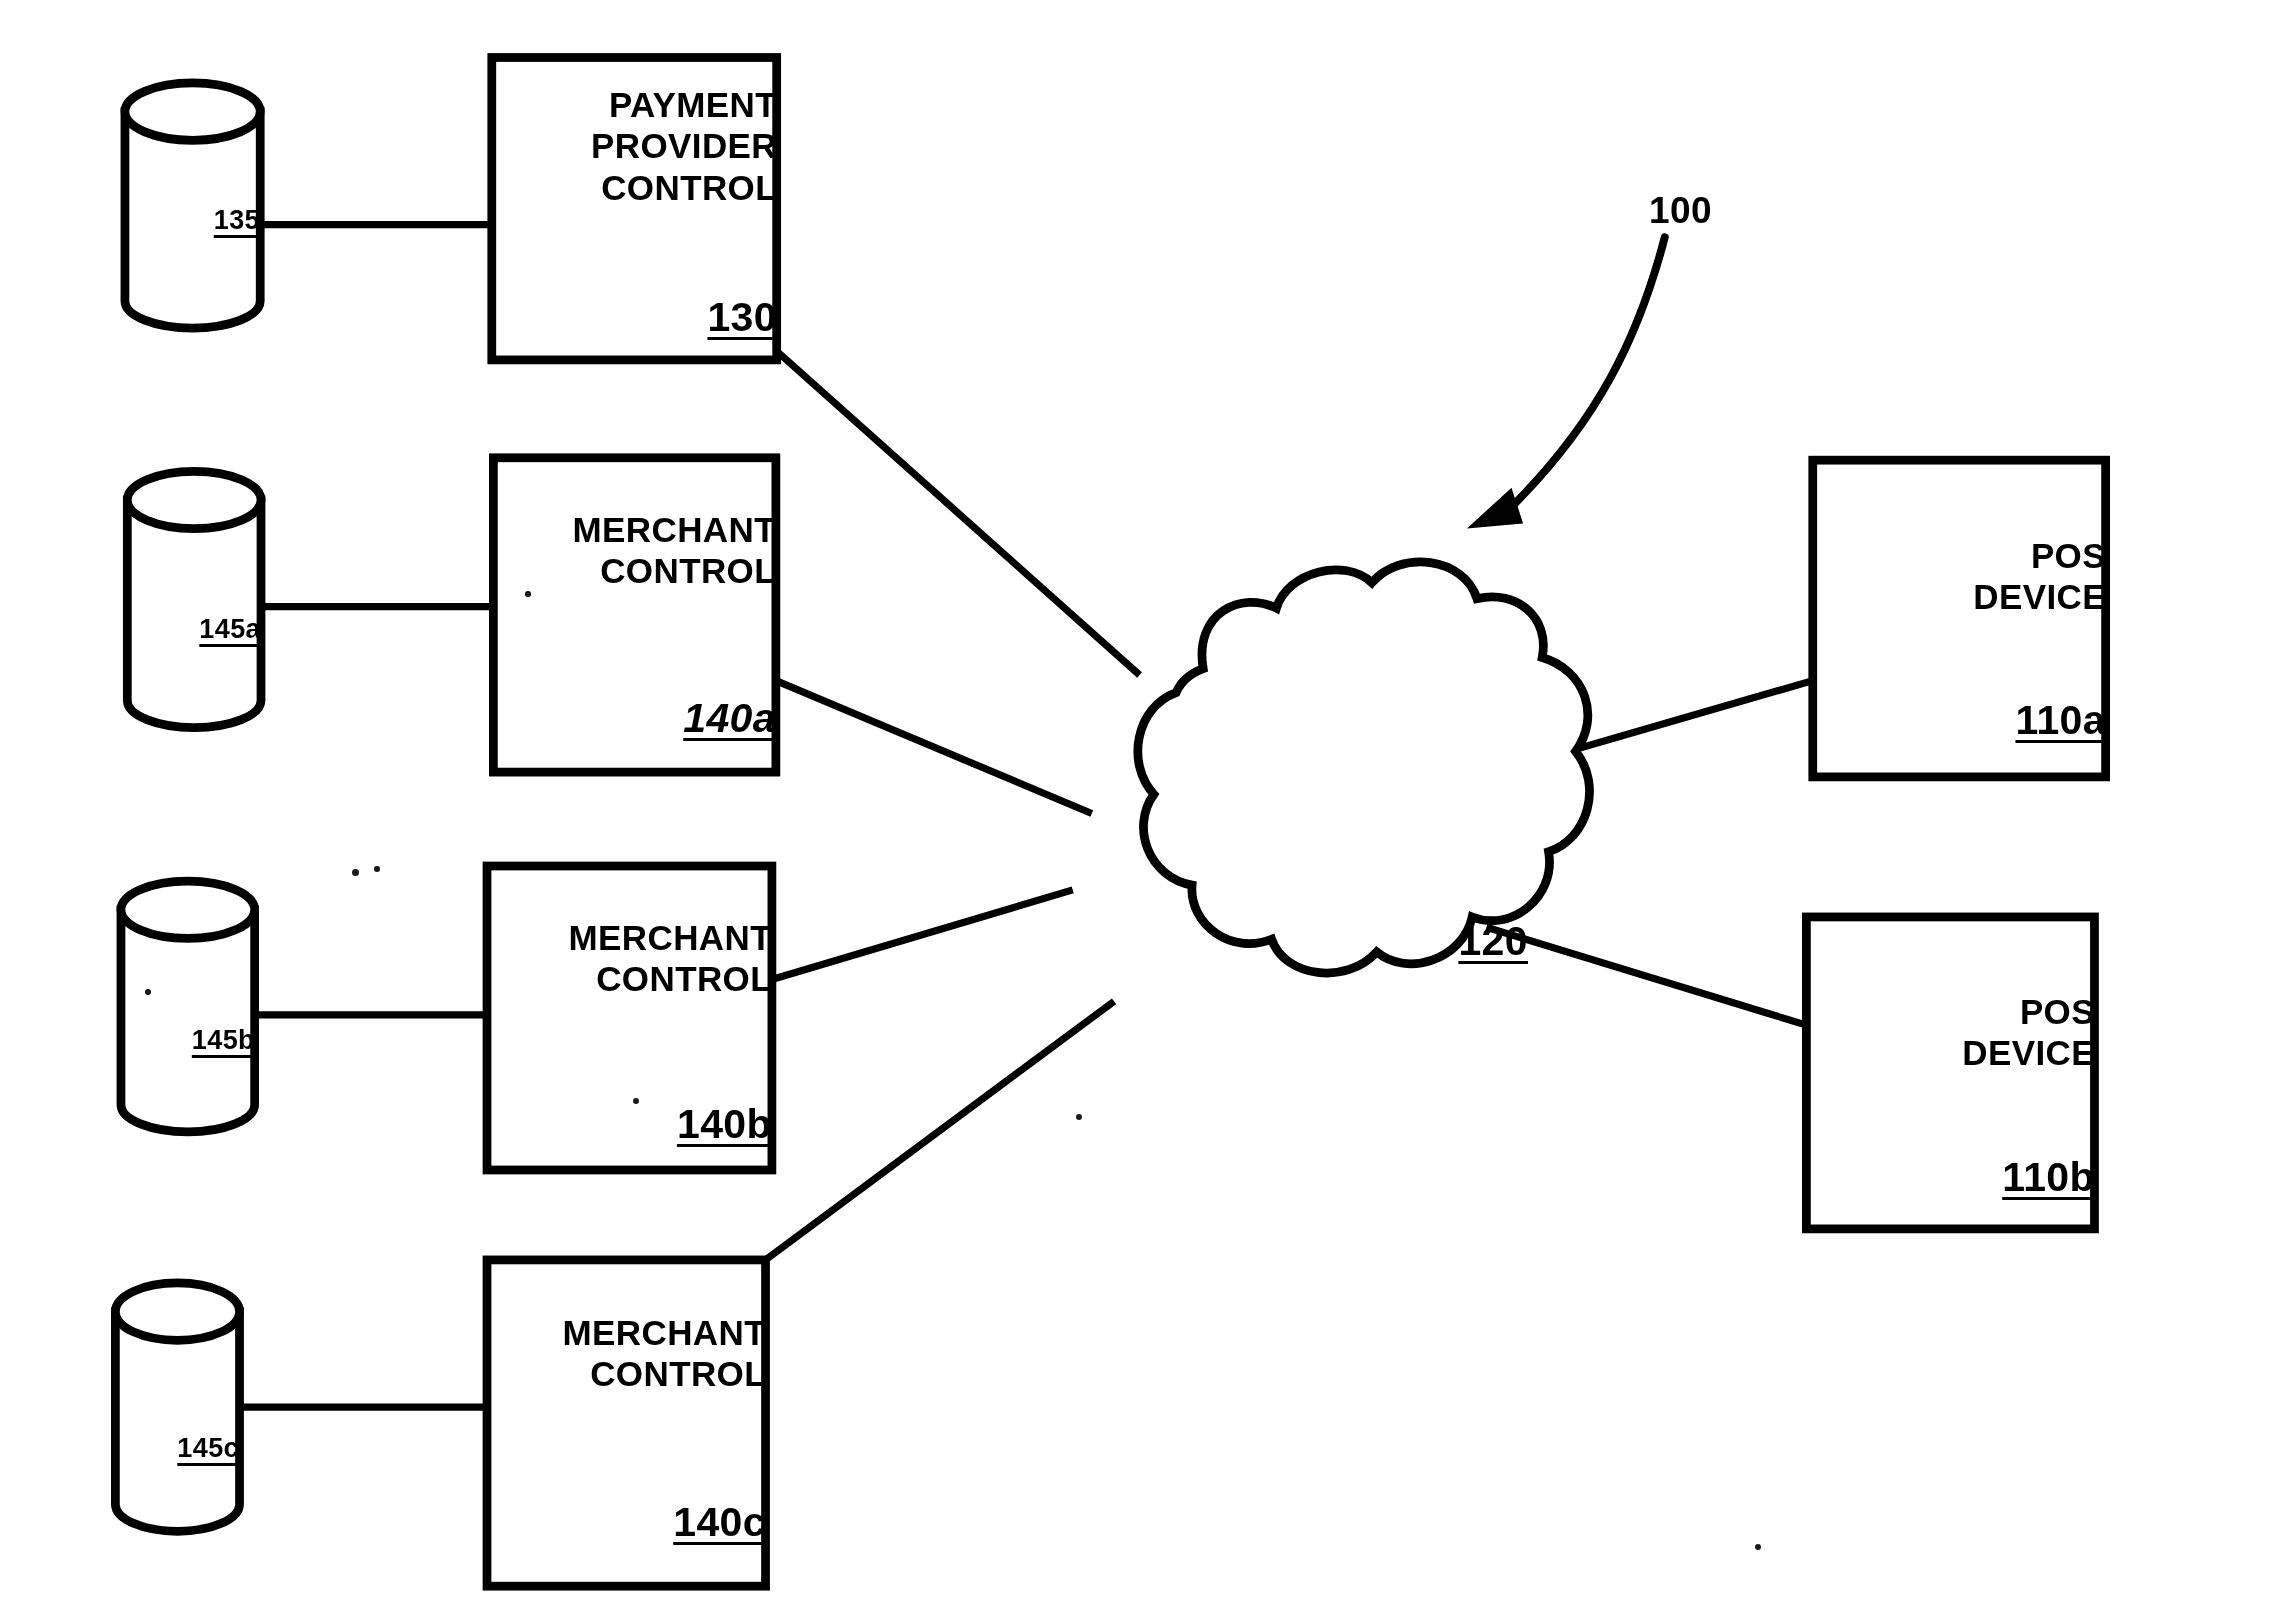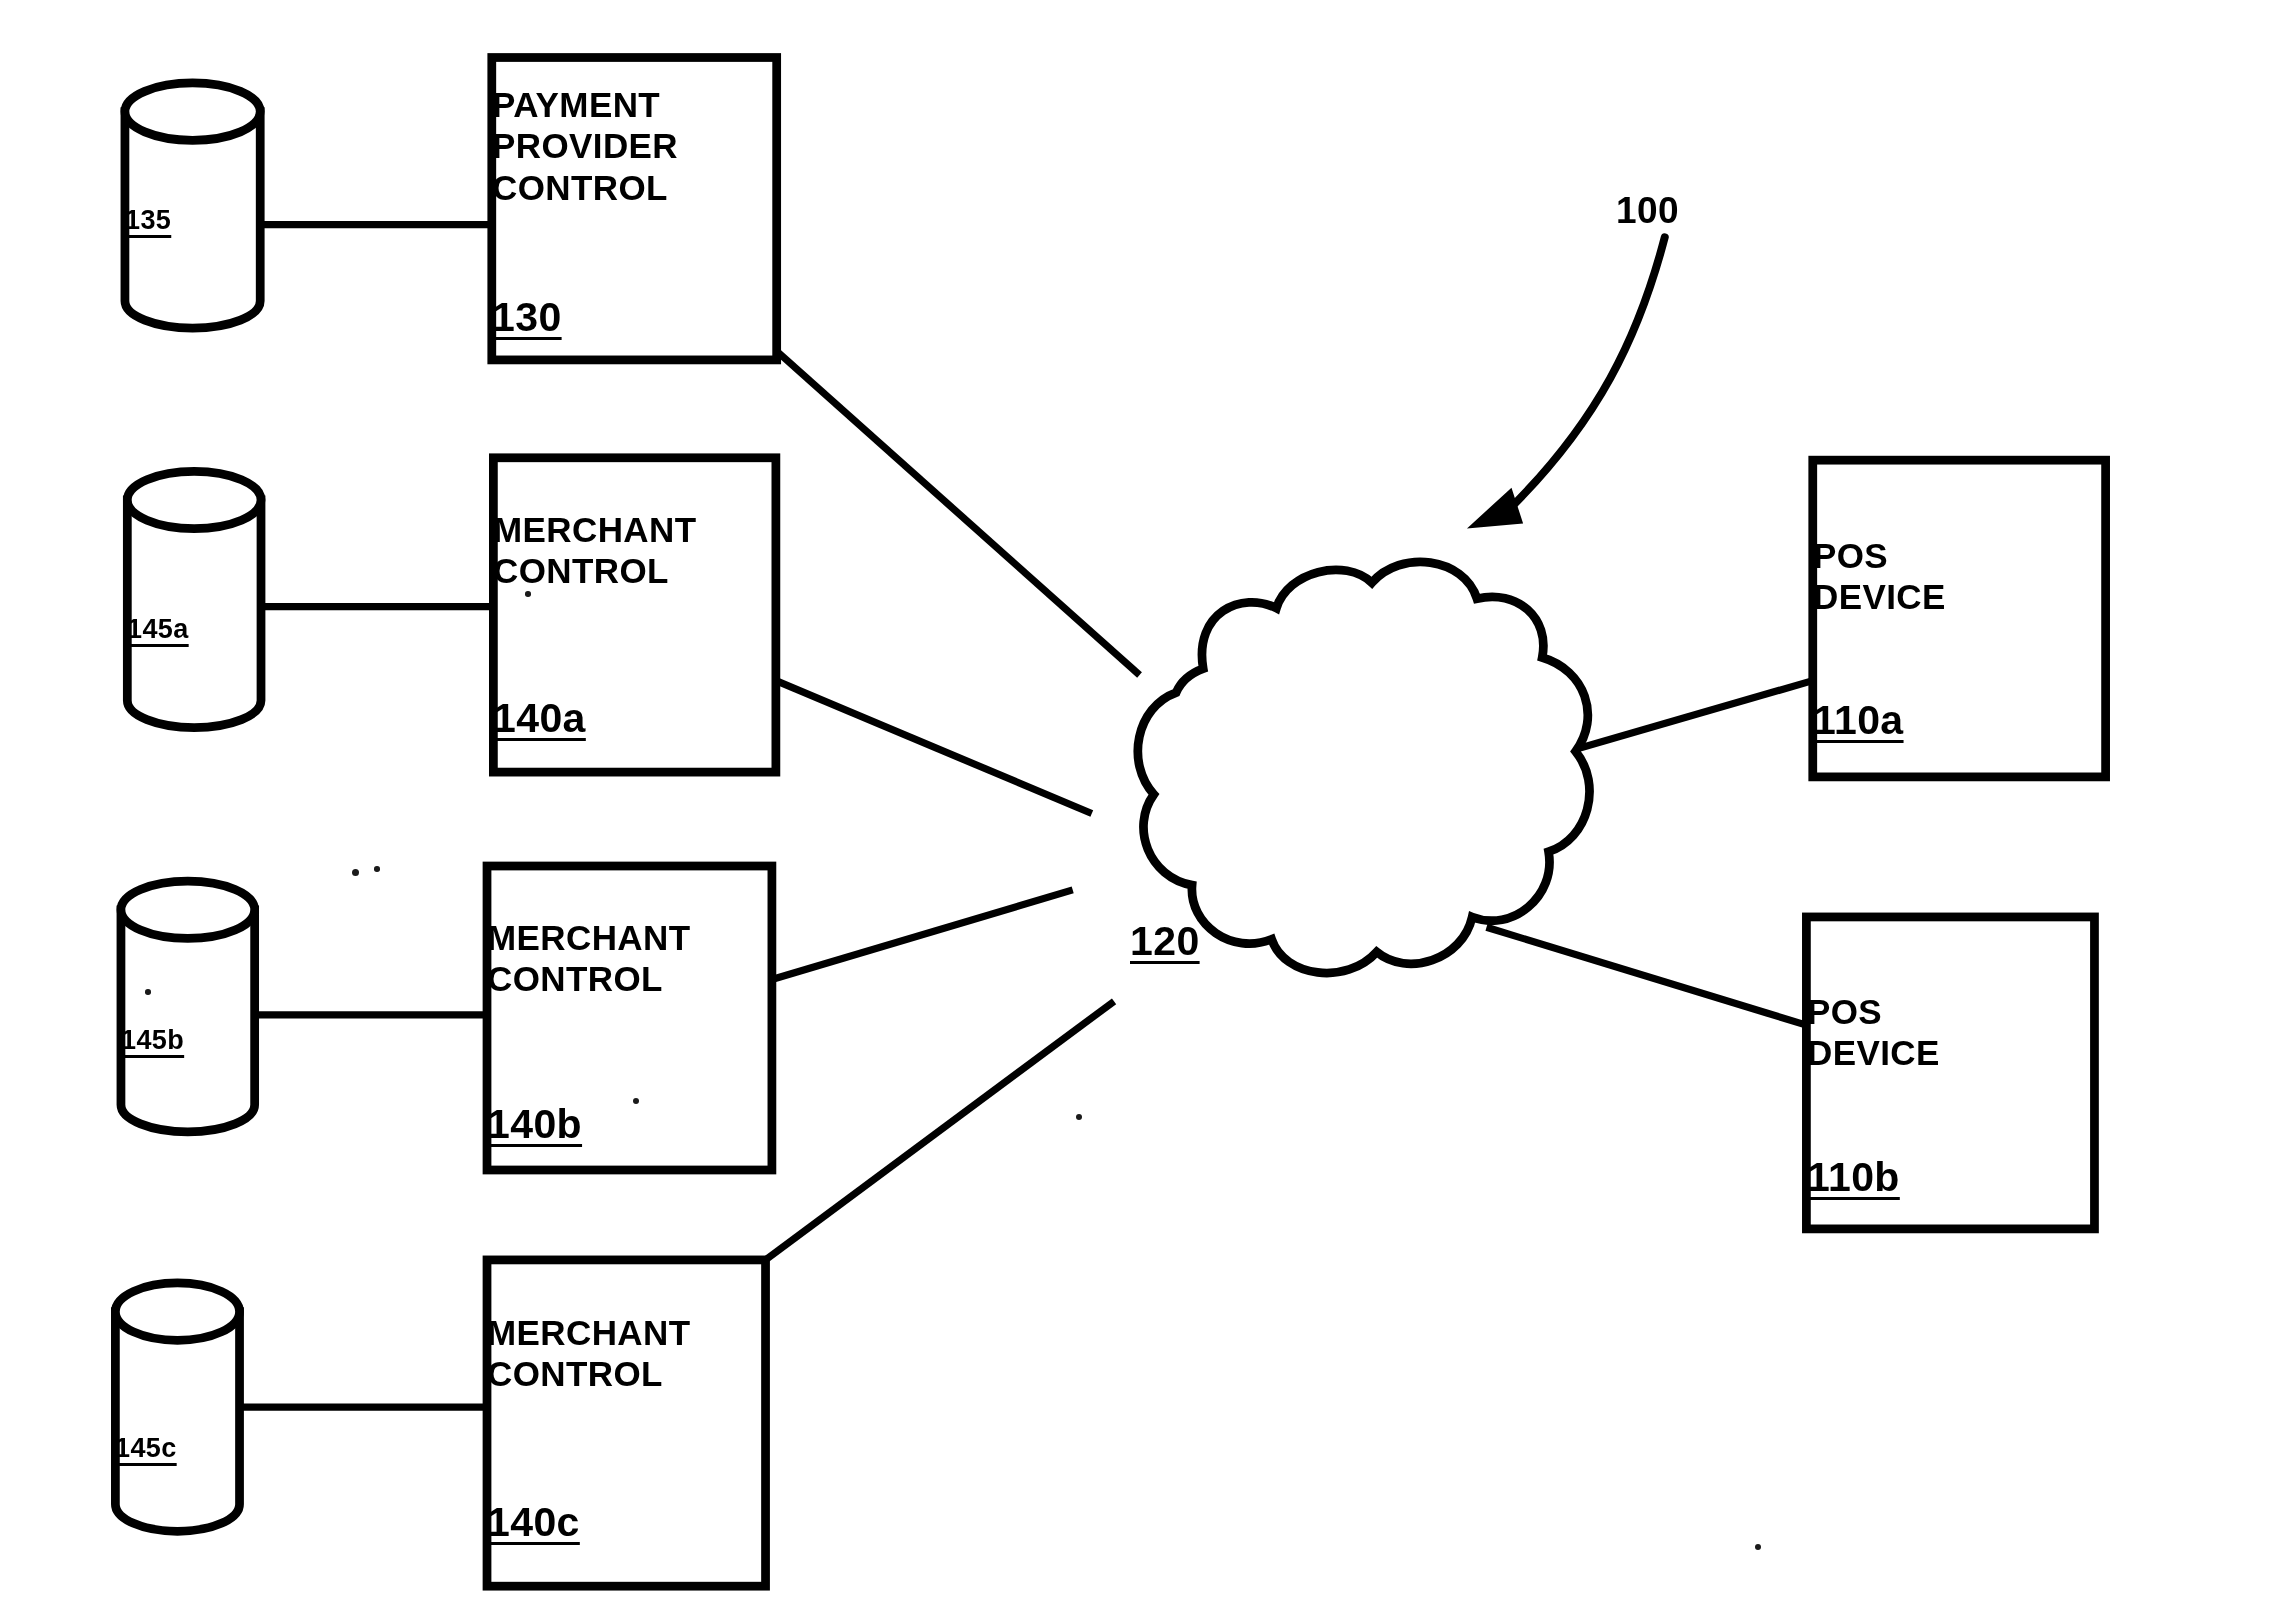--- a/index.html
+++ b/index.html
@@ -17,21 +17,21 @@
   }
   #diagram {
     position: absolute;
     left: 0;
     top: 0;
     width: 2295px;
     height: 1623px;
   }
   .node-label {
     position: absolute;
-    text-align: left;
+    text-align: right;
     color: #000000;
     font-family: "Liberation Sans", sans-serif;
     font-weight: bold;
     line-height: 1.18;
     letter-spacing: 0.4px;
     white-space: pre-line;
     pointer-events: none;
   }
   .box-title {
     font-size: 35px;
@@ -145,21 +145,21 @@
 
   <div class="node-label box-title" style="left:492px; top:84px; width:285px;">PAYMENT
 PROVIDER
 CONTROL</div>
   <div class="node-label ref-num" style="left:492px; top:293px; width:285px;">130</div>
 
   <div class="node-label ref-num cyl-ref" style="left:127px; top:614px; width:134px;">145a</div>
 
   <div class="node-label box-title" style="left:493px; top:509px; width:283px;">MERCHANT
 CONTROL</div>
-  <div class="node-label ref-num" style="left:493px; top:694px; width:283px;">140a</div>
+  <div class="node-label ref-num" style="left:493px; top:694px; width:283px;font-style:italic;">140a</div>
 
   <div class="node-label ref-num cyl-ref" style="left:121px; top:1025px; width:134px;">145b</div>
 
   <div class="node-label box-title" style="left:487px; top:917px; width:285px;">MERCHANT
 CONTROL</div>
   <div class="node-label ref-num" style="left:487px; top:1100px; width:285px;">140b</div>
 
   <div class="node-label ref-num cyl-ref" style="left:115px; top:1433px; width:124px;">145c</div>
 
   <div class="node-label box-title" style="left:487px; top:1312px; width:279px;">MERCHANT

